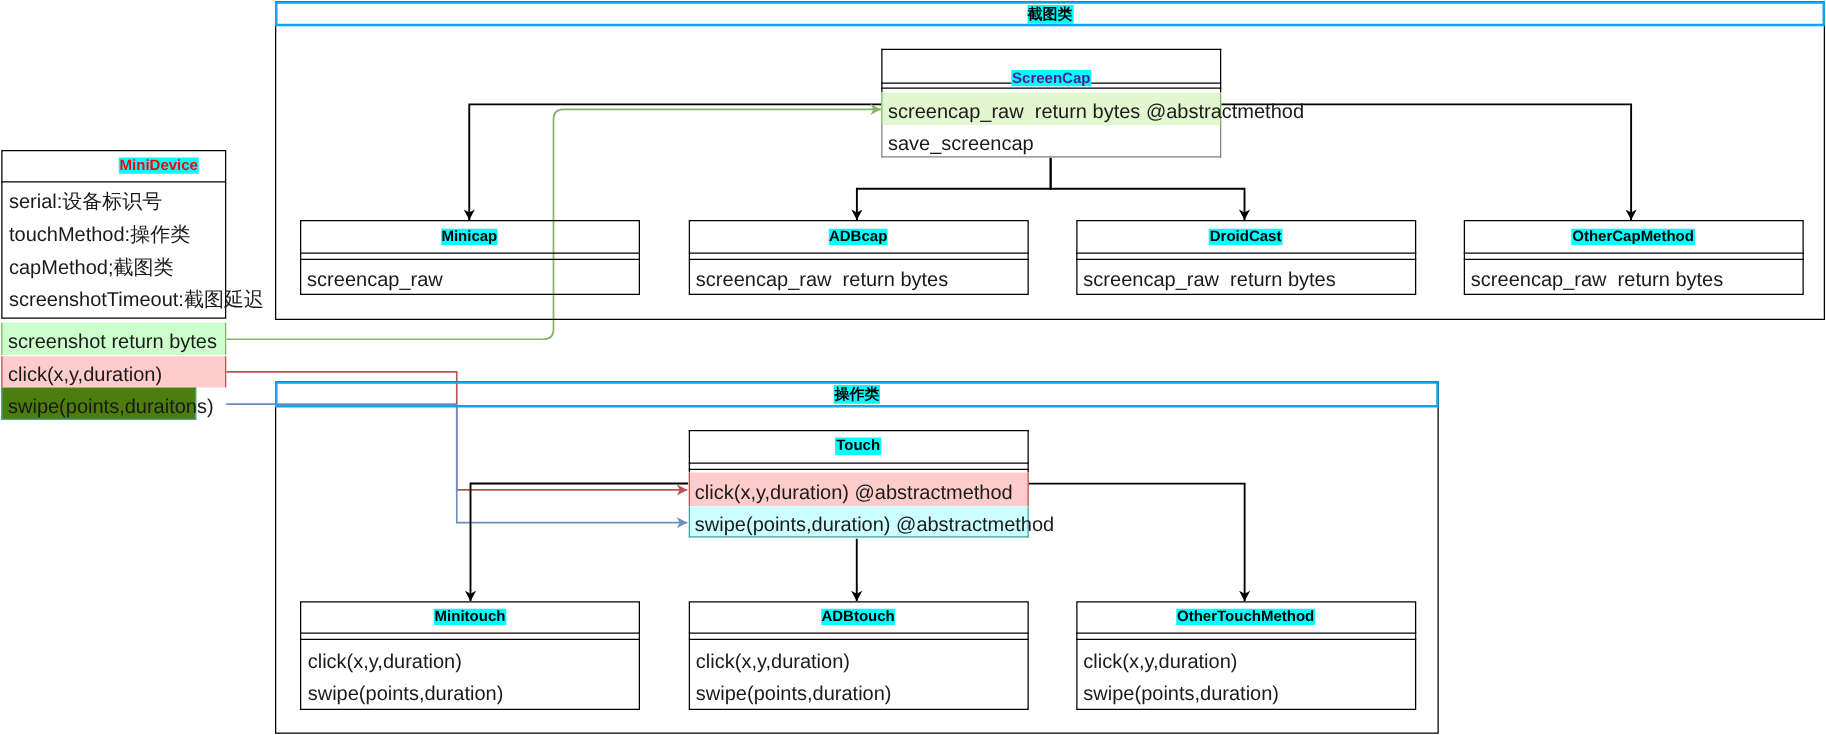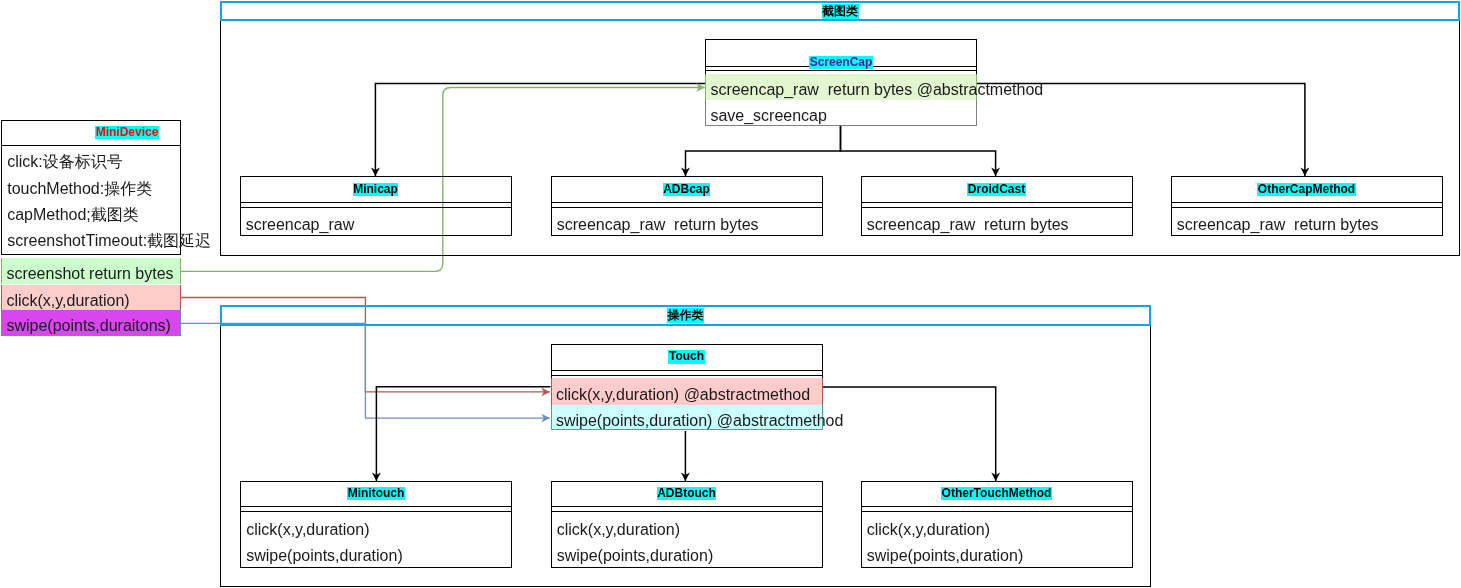--- a/index.html
+++ b/index.html
@@ -75,27 +75,27 @@
     <div class="grp-hdr" style="height: 21.2px;">
       <span class="hl">操作类</span>
     </div>
   </div>
 
   <div class="cls-box" style="left: 1px; top: 120px; width: 180px; height: 134.5px;"></div>
   <div class="cls-rule" style="left: 1px; top: 145px; width: 180px;"></div>
   <div class="cls-title" style="left: 1px; top: 120px; width: 180px; height: 25px; padding-left: 36px;">
       <span class="hl" style="color: rgb(255, 0, 0);">MiniDevice</span>
     </div>
-  <div class="cls-txt" style="left: 7.2px; top: 154px;">click:设备标识号</div>
+  <div class="cls-txt" style="left: 7.2px; top: 154px;">serial:设备标识号</div>
   <div class="cls-txt" style="left: 7.2px; top: 180.5px;">touchMethod:操作类</div>
   <div class="cls-txt" style="left: 7.2px; top: 206.5px;">capMethod;截图类</div>
   <div class="cls-txt" style="left: 7.2px; top: 232.5px;">screenshotTimeout:截图延迟</div>
   <div class="cls-row" style="left: 1px; top: 257.5px; width: 180px; height: 26.5px; background: rgb(204, 255, 204); border-color: rgb(130, 179, 102);"><span class="cls-txt" style="left: 4.4px; top: 8.75px;">screenshot return bytes</span></div>
   <div class="cls-row" style="left: 1px; top: 284.5px; width: 180px; height: 25px; background: rgb(255, 204, 204); border-color: rgb(184, 84, 80);"><span class="cls-txt" style="left: 4.4px; top: 8px;">click(x,y,duration)</span></div>
-  <div class="cls-row capb" style="left: 1px; top: 309.8px; width: 180px; height: 25.8px; background: #d946ef; border-color: rgb(77, 159, 161);"><span class="cls-txt" style="left: 4.4px; top: 8.4px;">swipe(points,duraitons)</span></div>
+  <div class="cls-row capb" style="left: 1px; top: 309.8px; width: 156px; height: 25.8px; background: #4d7c0f; border-color: rgb(77, 159, 161);"><span class="cls-txt" style="left: 4.4px; top: 8.4px;">swipe(points,duraitons)</span></div>
 
   <div class="cls-box" style="left: 705px; top: 39px; width: 272px; height: 35px; border-bottom: none;"></div>
   <div class="cls-rule" style="left: 705px; top: 66.2px; width: 272px;"></div>
   <div class="cls-rule" style="left: 705px; top: 70.4px; width: 272px;"></div>
   <div class="cls-title" style="left: 705px; top: 39px; width: 272px; height: 27px;">
       <span class="hl" style="color: #4c1d95; margin-top: 20px;">ScreenCap</span>
     </div>
   <div class="cls-row" style="left: 705px; top: 73.8px; width: 272px; height: 26.2px; background: rgb(226, 247, 208); border-color: rgb(130, 179, 102);"><span class="cls-txt" style="left: 4.4px; top: 8.6px;">screencap_raw  return bytes @abstractmethod</span></div>
   <div class="cls-row capb" style="left: 705px; top: 100px; width: 272px; height: 25.5px; background: rgb(255, 255, 255); border-color: rgb(128, 128, 128);"><span class="cls-txt" style="left: 4.4px; top: 8.25px;">save_screencap</span></div>
 

